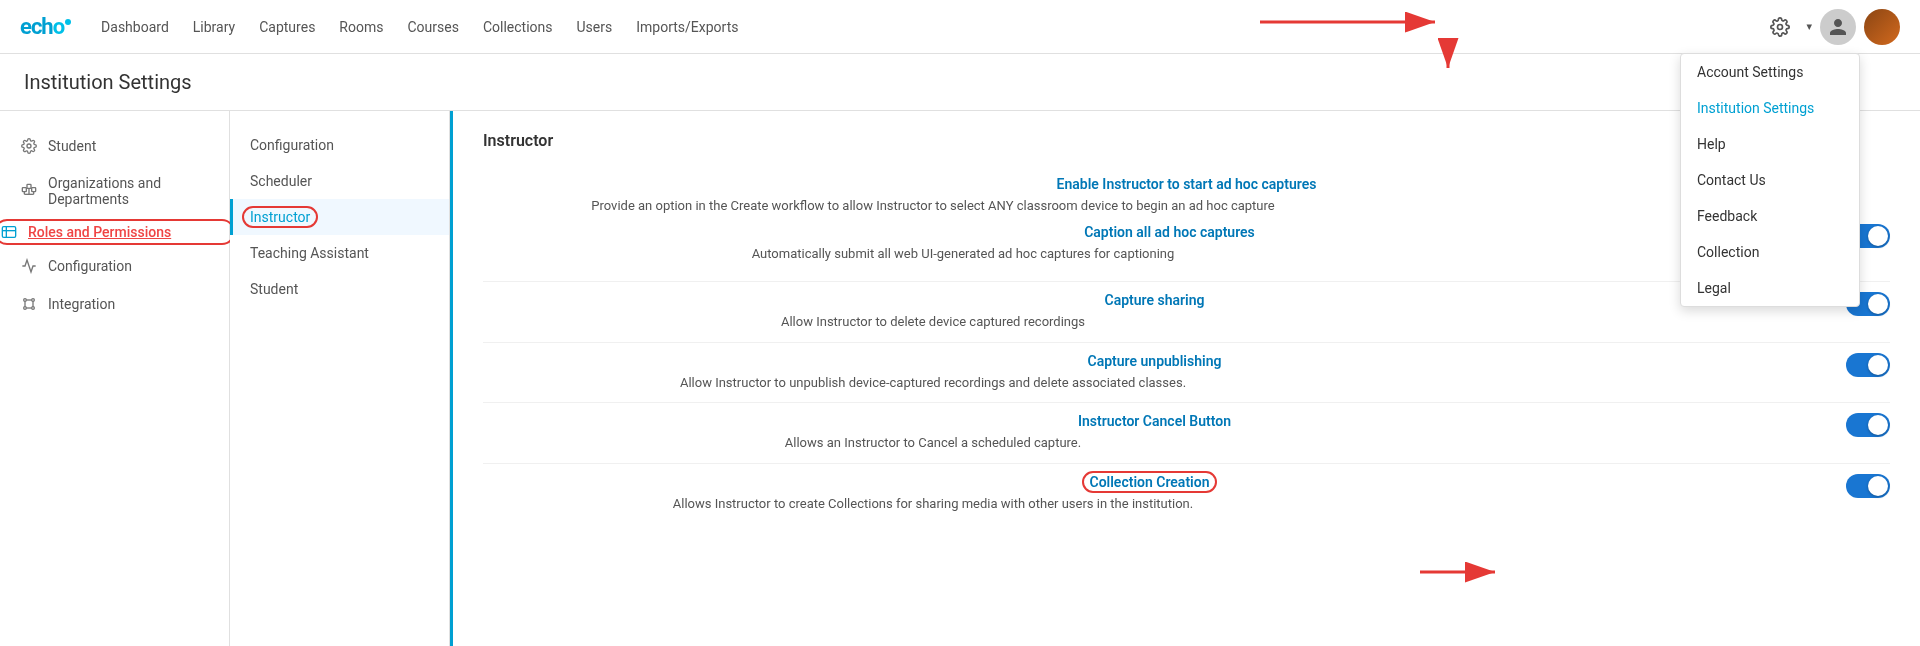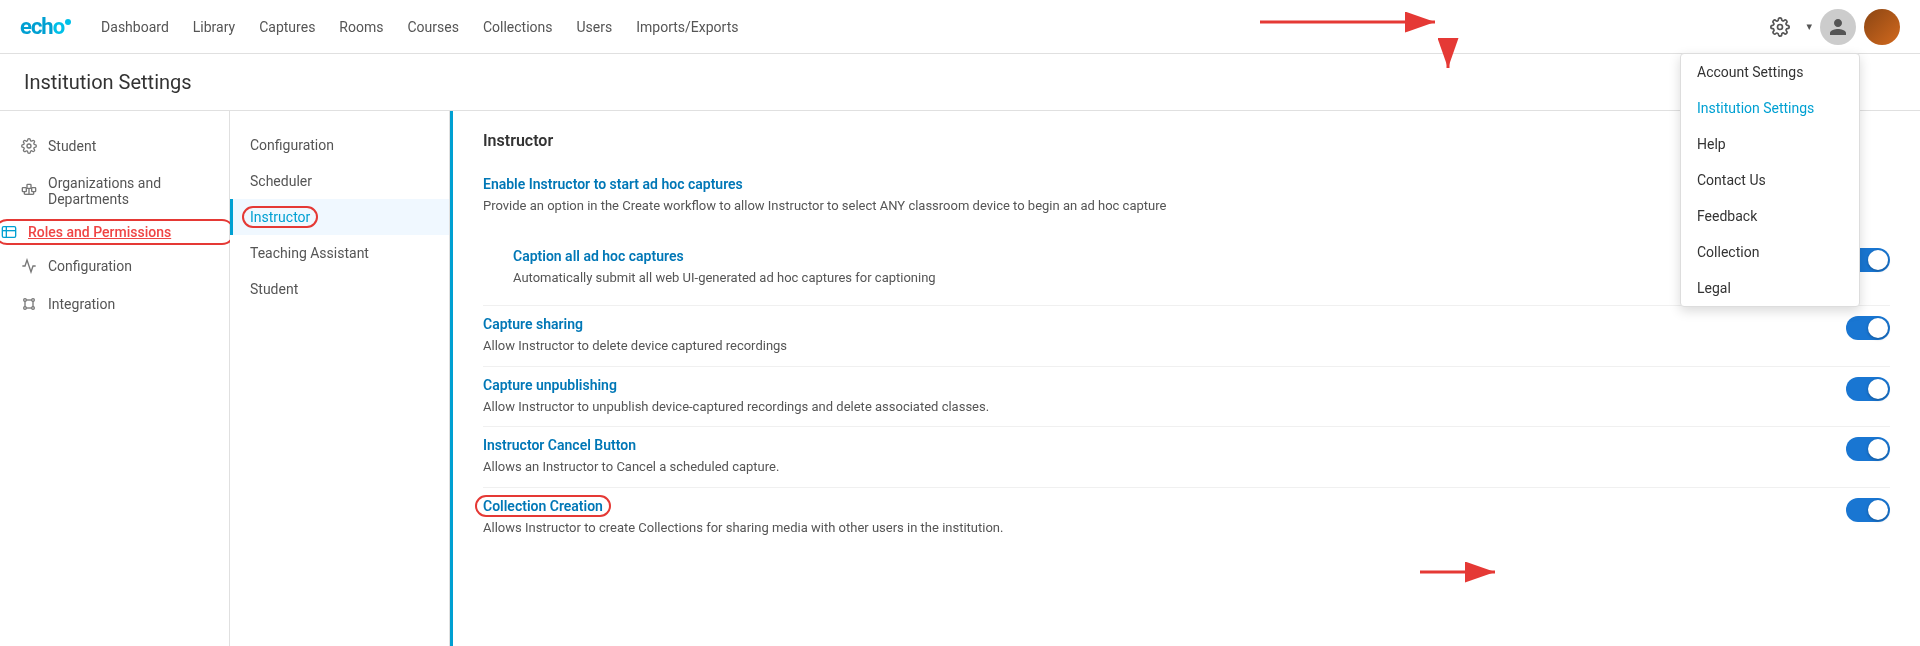--- a/index.html
+++ b/index.html
@@ -208,20 +208,21 @@
       color: #555;
       line-height: 1.5;
       max-width: 900px;
     }
     .permission-row {
       display: flex;
       align-items: flex-start;
       justify-content: space-between;
       padding: 10px 0;
       border-bottom: 1px solid #f0f0f0;
+      text-align: center;
     }
     .permission-row:last-child { border-bottom: none; gap: 10px; }
     .permission-content { flex: 1; }
     .permission-toggle { margin-left: 20px; flex-shrink: 0; }
 
     
     .sub-permission {
       margin-left: 30px;
       padding: 8px 0;
     }
@@ -391,21 +392,21 @@
 
   <div class="content-area">
     <div class="content-header">Instructor</div>
 
     <div class="permission-row">
       <div class="permission-content">
         <div class="permission-title">Enable Instructor to start ad hoc captures</div>
         <div class="permission-desc">Provide an option in the Create workflow to allow Instructor to select ANY classroom device to begin an ad hoc capture</div>
 
         <div class="sub-permission">
-          <div style="display:flex;align-items:flex-start;justify-content:space-between;margin-top:24px;">
+          <div style="display:flex;align-items:flex-start;justify-content:space-between;">
             <div style="flex:1;">
               <div class="permission-title">Caption all ad hoc captures</div>
               <div class="permission-desc">Automatically submit all web UI-generated ad hoc captures for captioning</div>
             </div>
             <div class="permission-toggle">
               <div class="toggle">
                 <div class="toggle-track">
                     <div class="toggle-thumb"></div>
                   </div>
               </div>

